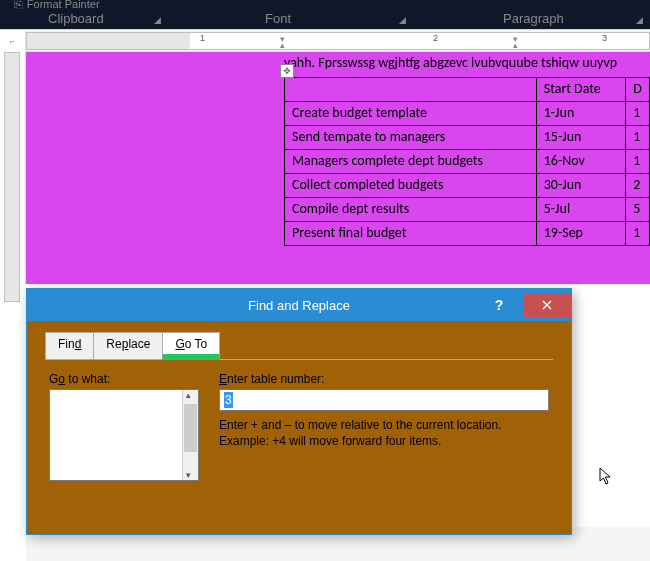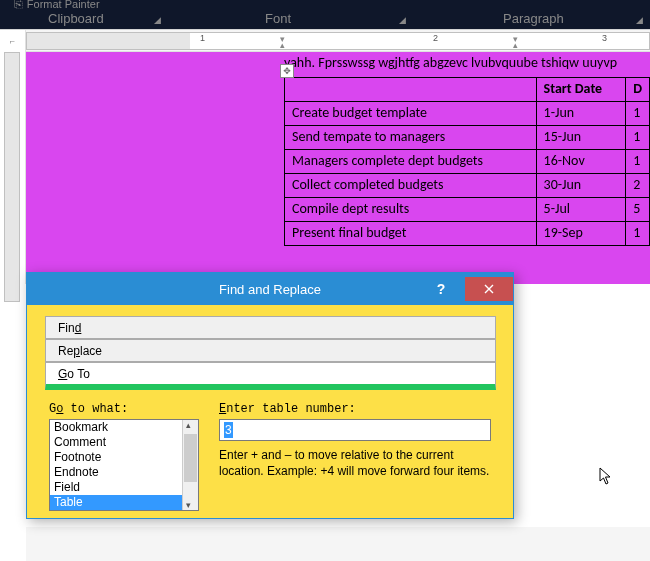--- a/index.html
+++ b/index.html
@@ -24,41 +24,41 @@
   
   .doc-area { display: flex; height: 232px; }
   .vruler { width: 26px; background: #fff; border-right: 1px solid #e0e0e0; position:relative; }
   .vruler-inner { position:absolute; left:4px; top:0; width:16px; height:250px; background:#e6e6e6; border:1px solid #c0c0c0;}
   .doc-canvas { flex: 1; background: #d946ef; position: relative; padding-left: 258px; padding-top: 2px; }
   .move-handle { position:absolute; left:254px; top:12px; width:14px; height:14px; border:1px solid #888; background:#fff; display:flex; align-items:center; justify-content:center; font-size:9px; color:#666;}
   .body-text { font-family: Calibri, sans-serif; font-size: 14px; color: #000; margin-bottom: 2px; white-space: nowrap; }
   
   .doc-table { border-collapse: collapse; margin-top: 6px; font-family: Calibri, sans-serif; font-size: 14px; }
   .doc-table th, .doc-table td { border: 1px solid #000; padding: 2px 7px; text-align: left; vertical-align: top; height: 24px;}
-  .doc-table th { font-weight: bold; }
+  .doc-table th { font-weight: normal; }
   .col-task { width: 253px; }
   .col-date { width: 90px; }
   .col-d { width: 18px; }
   
-  .dialog { position: absolute; left: 26px; top: 272px; width: 488px; height: 247px; background: #fde047; border: 1px solid #2a8dd4; box-shadow: 3px 3px 12px rgba(0,0,0,0.3); }
+  .dialog { position: absolute; left: 26px; top: 288px; width: 546px; height: 247px; background: #a16207; border: 1px solid #2a8dd4; box-shadow: 3px 3px 12px rgba(0,0,0,0.3); }
   .dlg-title { height: 32px; background: #2a8dd4; color: #fff; display: flex; align-items: center; position: relative; }
   .dlg-title-text { flex:1; text-align:center; font-size: 13px; }
   .dlg-help { position:absolute; right: 52px; width: 40px; text-align:center; font-size: 14px; font-weight: bold; cursor:default;}
   .dlg-close { position:absolute; right: 0; width: 48px; height: 24px; top:4px; background: #c75050; display:flex; align-items:center; justify-content:center; }
   .dlg-close svg { width: 10px; height: 10px; }
   
   .dlg-body { padding: 10px 18px; }
-  .tabs { display: flex; border-bottom: 1px solid #ababab; flex-direction: column; }
+  .tabs { display: flex; border-bottom: 1px solid #ababab; }
   .tab { padding: 4px 12px 3px; border: 1px solid #ababab; background: #f0f0f0; margin-right: -1px; font-size: 12px; position: relative; top: 1px; cursor:default;}
   .tab.active { background: #fff; border-bottom: 6px solid #22c55e; }
   .tab .ul { text-decoration: underline; }
   
   .tab-content { padding: 12px 4px 4px; display: flex; gap: 20px; }
   .goto-left { width: 150px; }
-  .goto-label { font-size: 12px; margin-bottom: 3px; font-family: Liberation Mono, monospace; }
+  .goto-label { font-size: 12px; margin-bottom: 3px; }
   .goto-label .ul { text-decoration: underline; }
   .listbox { border: 1px solid #7a7a7a; height: 92px; background: #fff; position: relative; overflow: hidden; font-size: 12px; }
   .listbox-inner { position:absolute; left:0; top:0; right:16px; }
   .listbox-item { padding: 0 4px; line-height: 15px; cursor:default;}
   .listbox-item.selected { background: #3399ff; color: #fff; }
   .listbox-scroll { position:absolute; right:0; top:0; width:16px; height:100%; background:#f0f0f0; border-left:1px solid #ccc;}
   .listbox-scroll::before { content:"▴"; position:absolute; top:0; left:3px; font-size:9px; color:#555;}
   .listbox-scroll::after { content:"▾"; position:absolute; bottom:0; left:3px; font-size:9px; color:#555;}
   .scroll-thumb { position:absolute; top:14px; left:1px; right:1px; height:48px; background:#cdcdcd; }
   
@@ -171,28 +171,20 @@
   <div class="dlg-body">
     <div class="tabs">
       <div class="tab"><span>Fin</span><span class="ul">d</span></div>
       <div class="tab"><span>Re</span><span class="ul">p</span><span>lace</span></div>
       <div class="tab active"><span class="ul">G</span><span>o To</span></div>
     </div>
     <div class="tab-content">
       <div class="goto-left">
         <div class="goto-label"><span>G</span><span class="ul">o</span><span> to what:</span></div>
         <div class="listbox">
-          <div class="listbox-inner" id="lb">
-              <div class="listbox-item">Bookmark</div>
-              <div class="listbox-item">Comment</div>
-              <div class="listbox-item">Footnote</div>
-              <div class="listbox-item">Endnote</div>
-              <div class="listbox-item">Field</div>
-              <div class="listbox-item selected">Table</div>
-            </div>
           <div class="listbox-scroll">
               <div class="scroll-thumb"></div>
             </div>
         </div>
       </div>
       <div class="goto-right">
         <div class="goto-label"><span class="ul">E</span><span>nter table number:</span></div>
         <div class="goto-input"><span class="goto-input-val">3</span></div>
         <div class="goto-hint">Enter + and – to move relative to the current location. Example: +4 will move forward four items.</div>
       </div>

